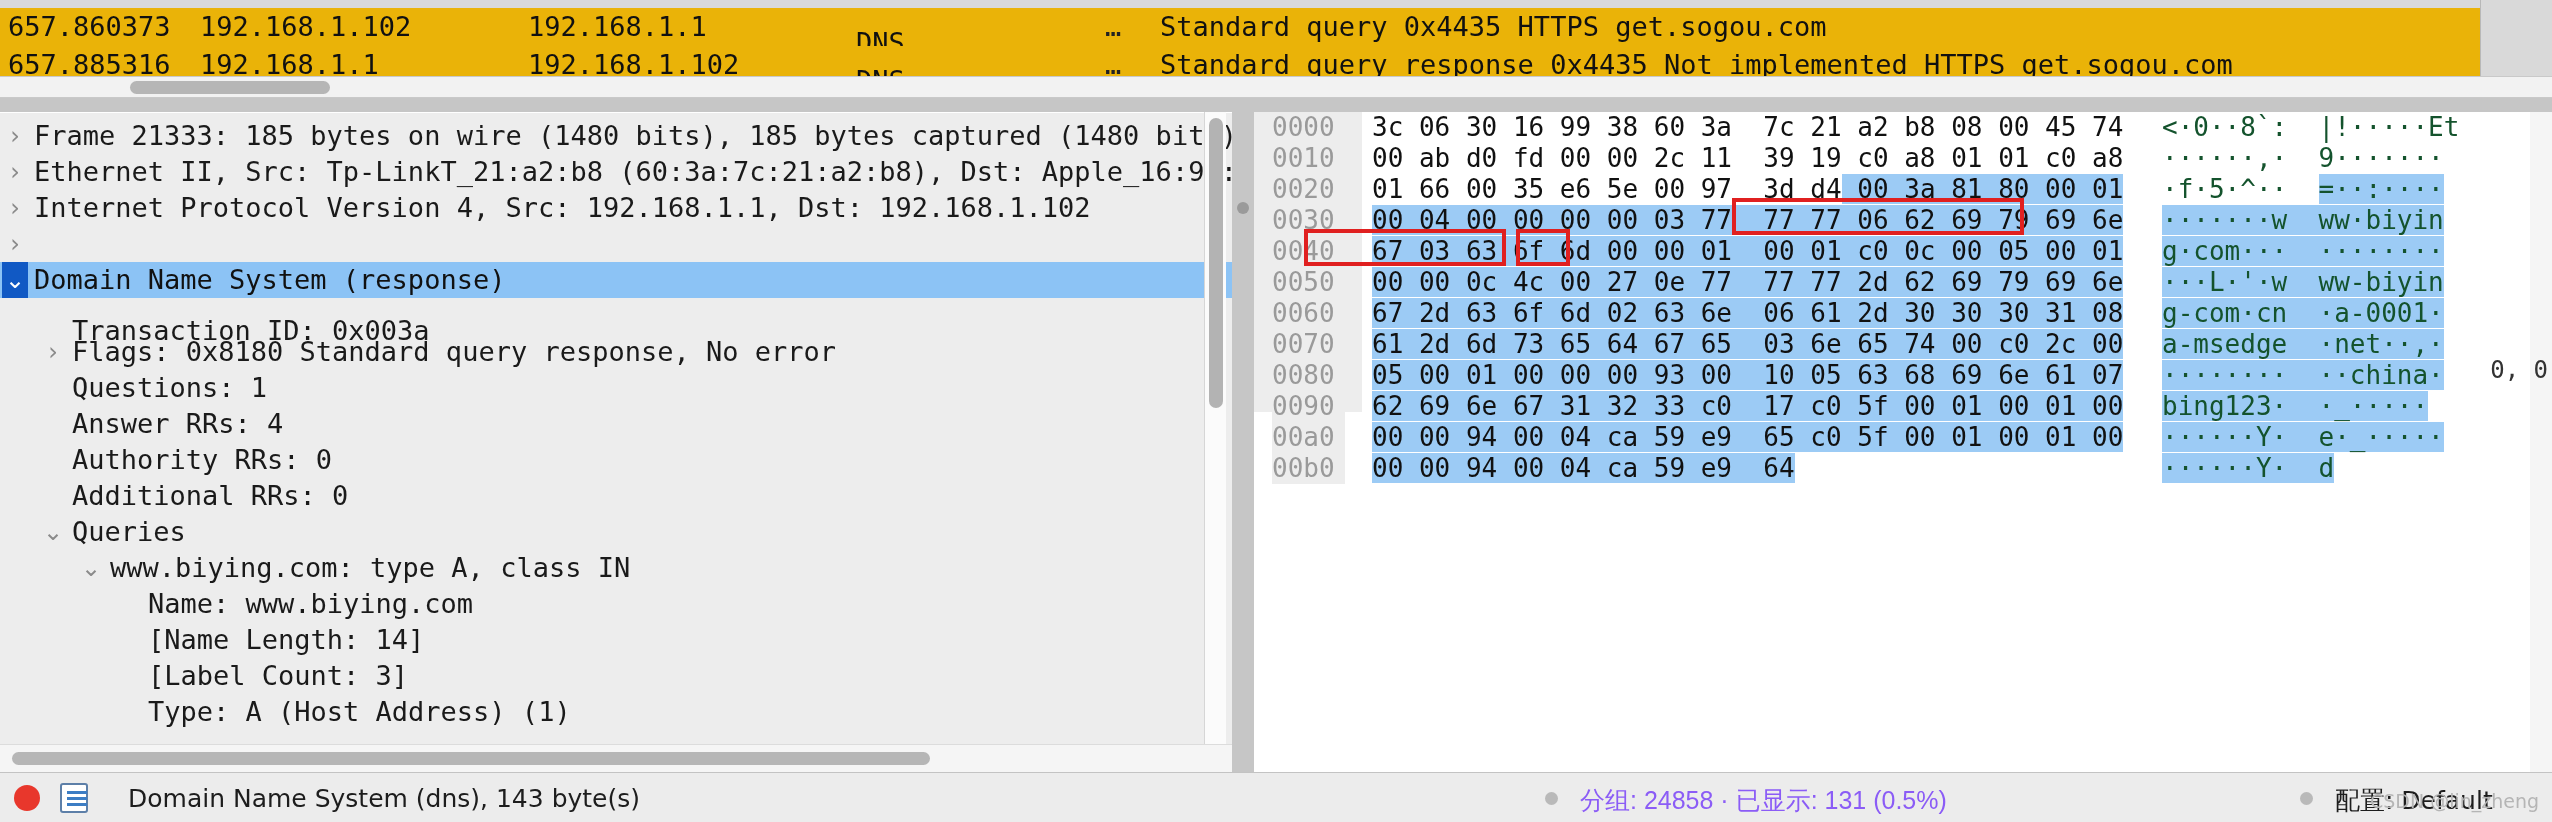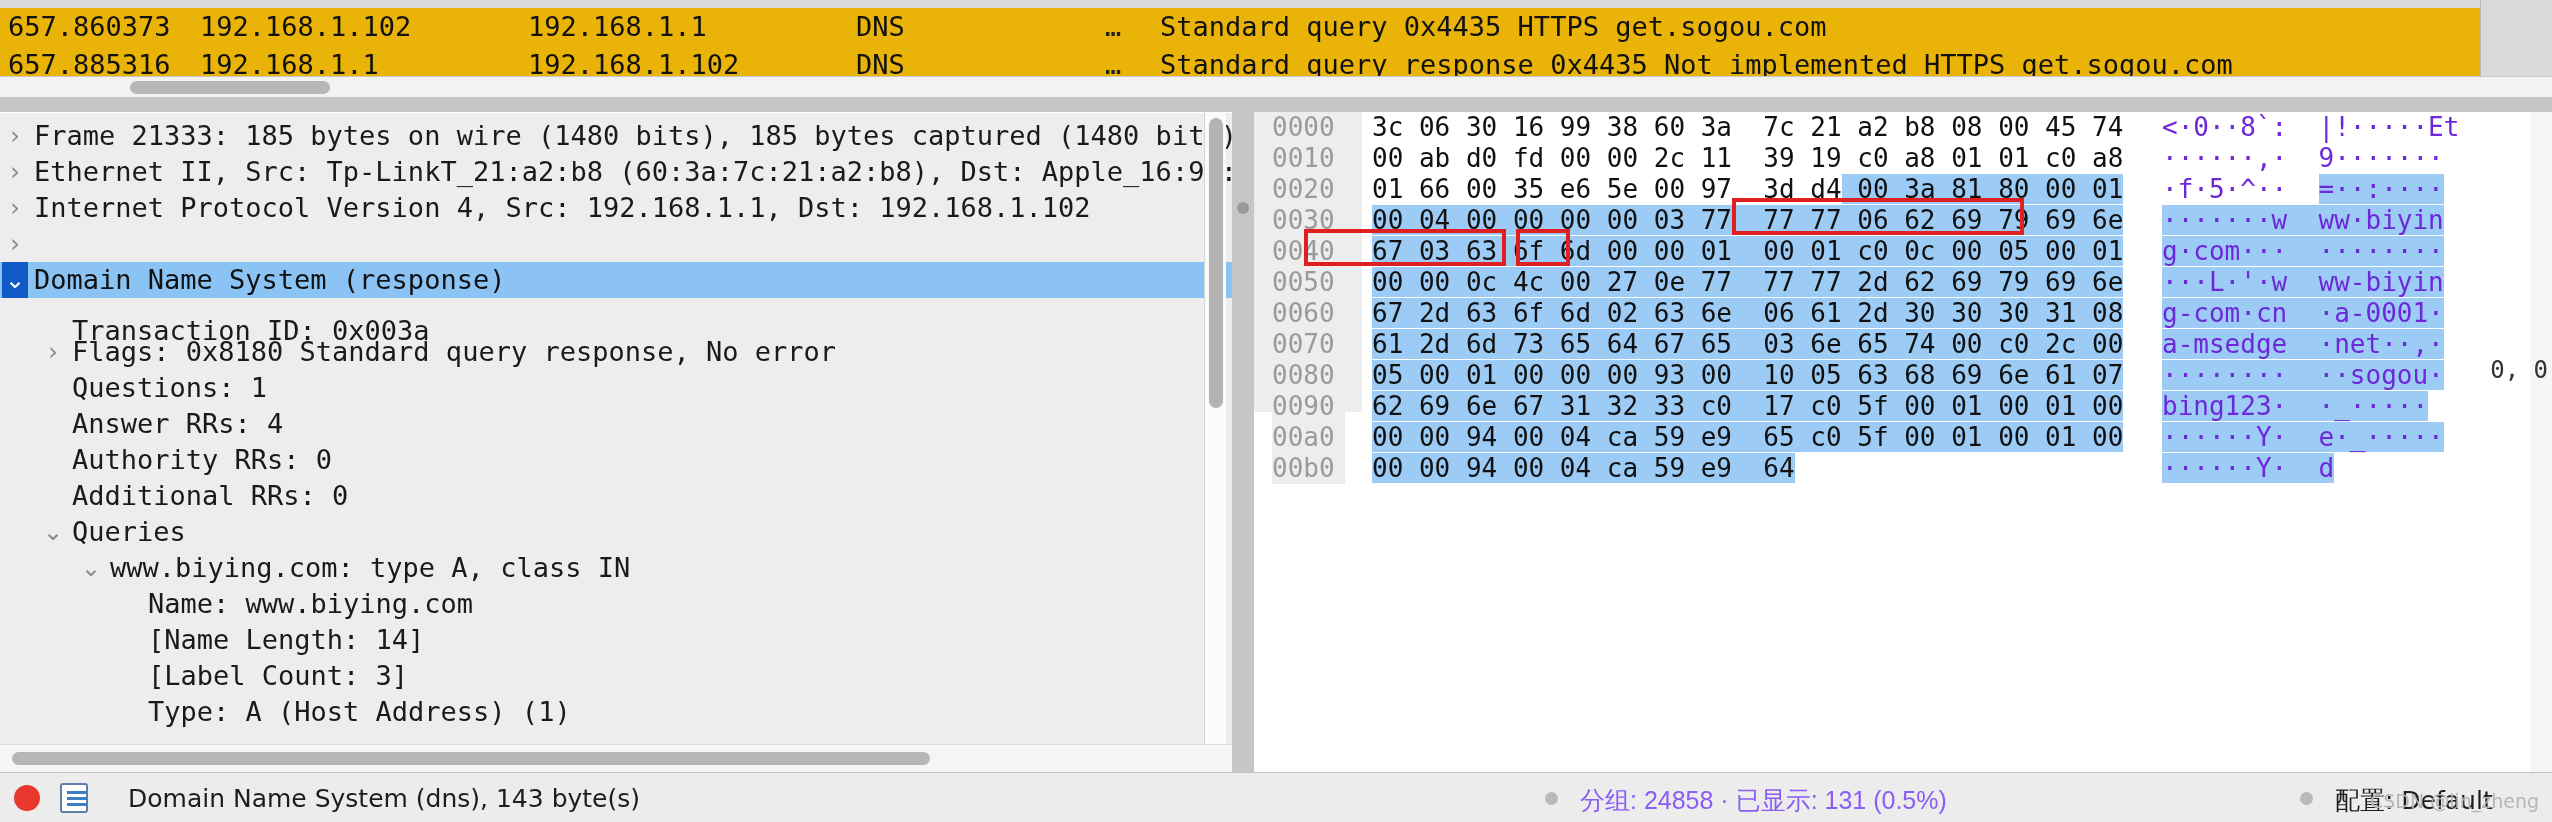--- a/index.html
+++ b/index.html
@@ -33,21 +33,21 @@
     background: #eab308;
     font-size: 27px;
     color: #111111;
     white-space: nowrap;
     position: relative;
   }
   .pl-cell { position: absolute; top: 0; }
   .c-time  { left: 8px; }
   .c-src   { left: 200px; }
   .c-dst   { left: 528px; }
-  .c-proto { left: 856px; }
+  .c-proto { left: 856px; margin-top: 16px; }
   .c-len   { left: 1105px; color:#222; }
   .c-info  { left: 1160px; }
 
   
   .pl-right-strip {
     position: absolute;
     left: 2480px; top: 0;
     width: 72px; height: 76px;
     background: #d9d9d9;
     border-left: 1px solid #b8b8b8;
@@ -189,21 +189,21 @@
     left: 0; top: 0;
     width: 108px; height: 300px;
     background: #ededed;
   }
   .byte-row .hex {
     position: absolute; left: 118px; top: 0;
     color: #111111;
   }
   .byte-row .asc {
     position: absolute; left: 908px; top: 0;
-    color: #6d28d9;
+    color: #14532d;
   }
   .hl { background: #9ccbf5; }
 
   
   .redbox {
     position: absolute;
     border: 4px solid #e02020;
     pointer-events: none;
   }
 
@@ -403,21 +403,21 @@
     <div class="offcol-bg"></div>
     <div id="byte-rows">
         <div class="byte-row"><span class="off">0000</span><span class="hex">3c 06 30 16 99 38 60 3a  7c 21 a2 b8 08 00 45 74</span><span class="asc">&lt;·0··8`:  |!·····Et</span></div>
         <div class="byte-row"><span class="off">0010</span><span class="hex">00 ab d0 fd 00 00 2c 11  39 19 c0 a8 01 01 c0 a8</span><span class="asc">······,·  9·······</span></div>
         <div class="byte-row"><span class="off">0020</span><span class="hex">01 66 00 35 e6 5e 00 97  3d d4<span class="hl"> 00 3a 81 80 00 01</span></span><span class="asc">·f·5·^··  <span class="hl">=··:····</span></span></div>
         <div class="byte-row"><span class="off">0030</span><span class="hex"><span class="hl">00 04 00 00 00 00 03 77  77 77 06 62 69 79 69 6e</span></span><span class="asc"><span class="hl">·······w  ww·biyin</span></span></div>
         <div class="byte-row"><span class="off">0040</span><span class="hex"><span class="hl">67 03 63 6f 6d 00 00 01  00 01 c0 0c 00 05 00 01</span></span><span class="asc"><span class="hl">g·com···  ········</span></span></div>
         <div class="byte-row"><span class="off">0050</span><span class="hex"><span class="hl">00 00 0c 4c 00 27 0e 77  77 77 2d 62 69 79 69 6e</span></span><span class="asc"><span class="hl">···L·'·w  ww-biyin</span></span></div>
         <div class="byte-row"><span class="off">0060</span><span class="hex"><span class="hl">67 2d 63 6f 6d 02 63 6e  06 61 2d 30 30 30 31 08</span></span><span class="asc"><span class="hl">g-com·cn  ·a-0001·</span></span></div>
         <div class="byte-row"><span class="off">0070</span><span class="hex"><span class="hl">61 2d 6d 73 65 64 67 65  03 6e 65 74 00 c0 2c 00</span></span><span class="asc"><span class="hl">a-msedge  ·net··,·</span></span></div>
-        <div class="byte-row"><span class="off">0080</span><span class="hex"><span class="hl">05 00 01 00 00 00 93 00  10 05 63 68 69 6e 61 07</span></span><span class="asc"><span class="hl">········  ··sogou·</span></span></div>
+        <div class="byte-row"><span class="off">0080</span><span class="hex"><span class="hl">05 00 01 00 00 00 93 00  10 05 63 68 69 6e 61 07</span></span><span class="asc"><span class="hl">········  ··china·</span></span></div>
         <div class="byte-row"><span class="off">0090</span><span class="hex"><span class="hl">62 69 6e 67 31 32 33 c0  17 c0 5f 00 01 00 01 00</span></span><span class="asc"><span class="hl">bing123·  ·_·····</span></span></div>
         <div class="byte-row"><span class="off">00a0</span><span class="hex"><span class="hl">00 00 94 00 04 ca 59 e9  65 c0 5f 00 01 00 01 00</span></span><span class="asc"><span class="hl">······Y·  e·_·····</span></span></div>
         <div class="byte-row"><span class="off">00b0</span><span class="hex"><span class="hl">00 00 94 00 04 ca 59 e9  64</span></span><span class="asc"><span class="hl">······Y·  d</span></span></div>
       </div>
 
     <div class="redbox" style="left:478px; top:86px; width:292px; height:37px;"></div>
     <div class="redbox" style="left:50px; top:117px; width:202px; height:37px;"></div>
     <div class="redbox" style="left:262px; top:117px; width:54px; height:37px;"></div>
   </div>
   <div class="bytes-vscroll"></div>

